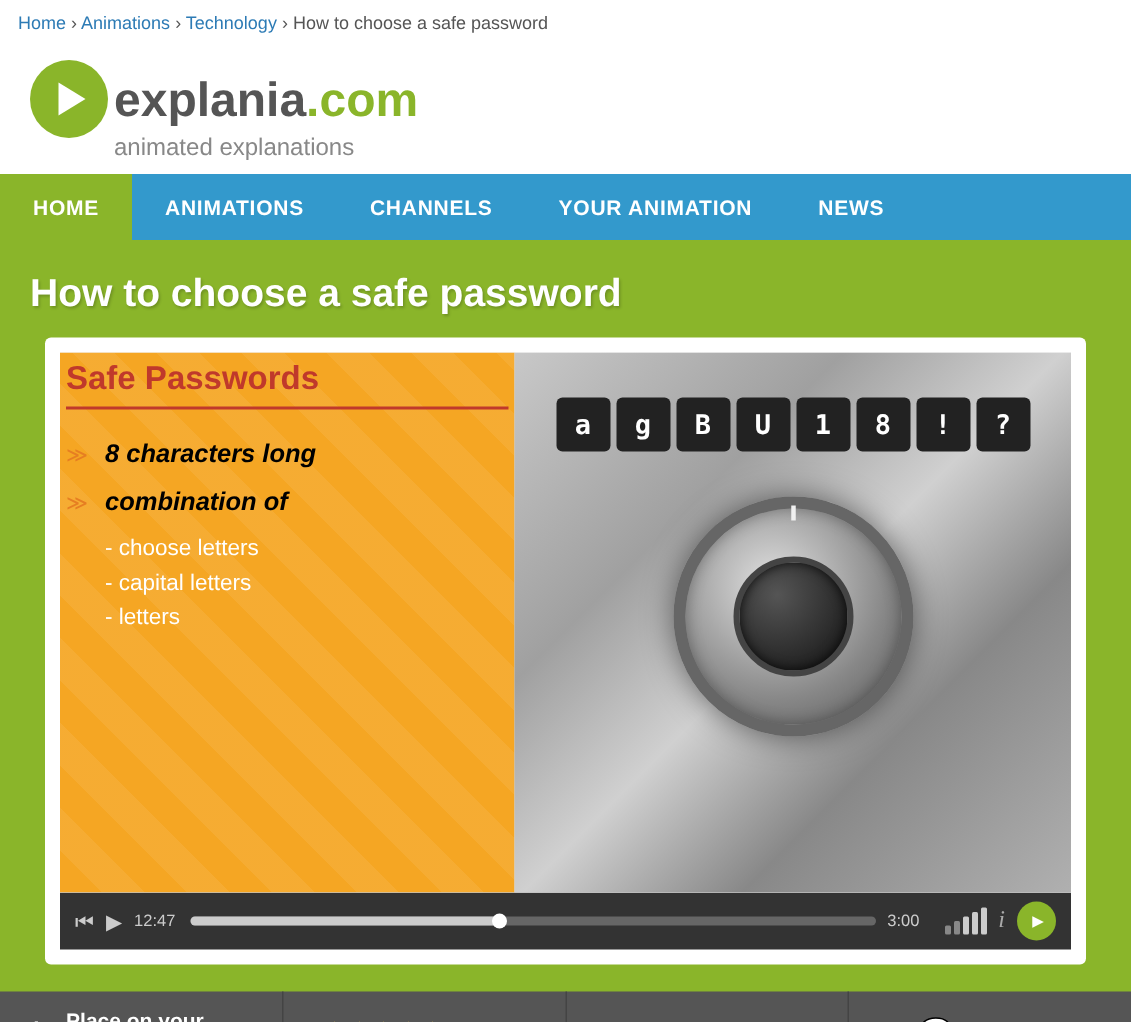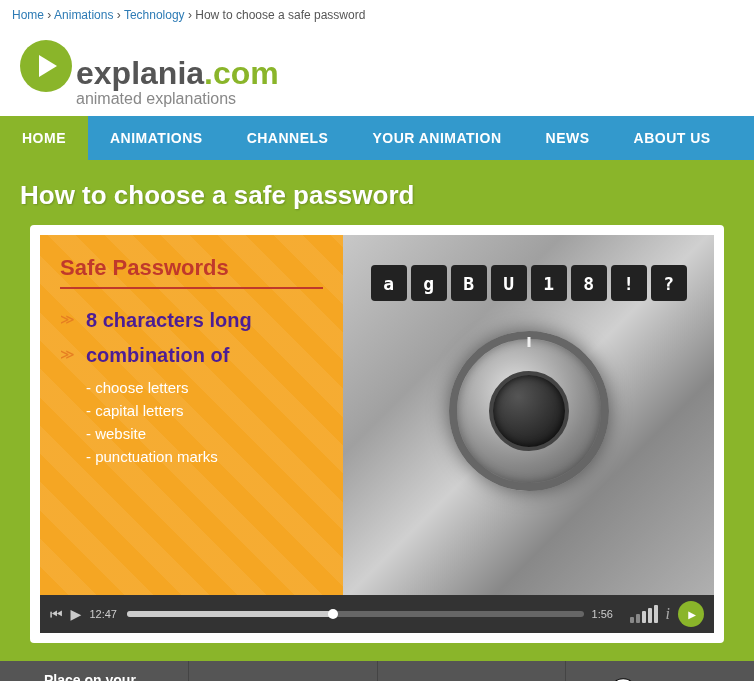--- a/index.html
+++ b/index.html
@@ -21,21 +21,21 @@
       display: flex;
       align-items: center;
     }
     .logo-container {
       display: flex;
       flex-direction: column;
       align-items: flex-start;
     }
     .logo-main {
       display: flex;
-      align-items: flex-end;
+      align-items: center;
     }
     .logo-icon {
       width: 52px;
       height: 52px;
       background: #8ab52a;
       border-radius: 50%;
       display: flex;
       align-items: center;
       justify-content: center;
       position: relative;
@@ -110,21 +110,21 @@
       position: relative;
       overflow: hidden;
       display: flex;
     }
     
     .video-left {
       width: 45%;
       height: 100%;
       background: #f5a623;
       position: relative;
-      padding: 20px;
+      padding: 4px;
       display: flex;
       flex-direction: column;
       justify-content: flex-start;
       overflow: hidden;
     }
     .video-left::before {
       content: '';
       position: absolute;
       top: 0; left: 0; right: 0; bottom: 0;
       background: repeating-linear-gradient(
@@ -153,23 +153,24 @@
       z-index: 1;
     }
     .bullet-icon {
       color: #e67e22;
       font-size: 14px;
       margin-right: 8px;
       margin-top: 2px;
       min-width: 18px;
     }
     .bullet-text {
-      color: #4c1d95;
-      font-size: 20px;
-      font-weight: bold;
+      color: #000000;
+      font-size: 17px;
+      font-weight: bold;
+      font-style: italic;
     }
     .sub-bullets {
       margin-left: 26px;
       position: relative;
       z-index: 1;
     }
     .sub-bullet {
       color: #fff;
       font-size: 15px;
       margin-bottom: 6px;
@@ -370,21 +371,20 @@
     <div class="logo-subtitle">animated explanations</div>
   </div>
 </div>
 
 <nav class="nav">
   <a class="nav-item active">HOME</a>
   <a class="nav-item">ANIMATIONS</a>
   <a class="nav-item">CHANNELS</a>
   <a class="nav-item">YOUR ANIMATION</a>
   <a class="nav-item">NEWS</a>
-  <a class="nav-item">ABOUT US</a>
 </nav>
 
 <div class="page-content">
   <h1 class="page-title">How to choose a safe password</h1>
 
   <div class="video-container">
     <div class="video-frame">
 
       <div class="video-left">
         <div class="video-left-title">Safe Passwords</div>
@@ -392,22 +392,21 @@
           <span class="bullet-icon">≫</span>
           <span class="bullet-text">8 characters long</span>
         </div>
         <div class="video-bullet">
           <span class="bullet-icon">≫</span>
           <span class="bullet-text">combination of</span>
         </div>
         <div class="sub-bullets">
           <div class="sub-bullet">- choose letters</div>
           <div class="sub-bullet">- capital letters</div>
-          <div class="sub-bullet">- website</div>
-          <div class="sub-bullet">- punctuation marks</div>
+          <div class="sub-bullet">- letters</div>
         </div>
       </div>
 
       <div class="video-right">
         <div class="password-keys">
           <div class="key-char">a</div>
           <div class="key-char">g</div>
           <div class="key-char">B</div>
           <div class="key-char">U</div>
           <div class="key-char">1</div>
@@ -424,21 +423,21 @@
     </div>
 
     <div class="controls-bar">
       <span class="ctrl-btn">⏮</span>
       <span class="ctrl-btn">▶</span>
       <span class="time-label">12:47</span>
       <div class="progress-bar-container">
         <div class="progress-fill"></div>
         <div class="progress-thumb"></div>
       </div>
-      <span class="time-label">1:56</span>
+      <span class="time-label">3:00</span>
       <div class="signal-bars">
         <div class="bar" style="height:6px"></div>
         <div class="bar" style="height:9px"></div>
         <div class="bar active" style="height:12px"></div>
         <div class="bar active" style="height:15px"></div>
         <div class="bar active" style="height:18px"></div>
       </div>
       <span class="info-icon">i</span>
       <div class="brand-watermark"></div>
     </div>

